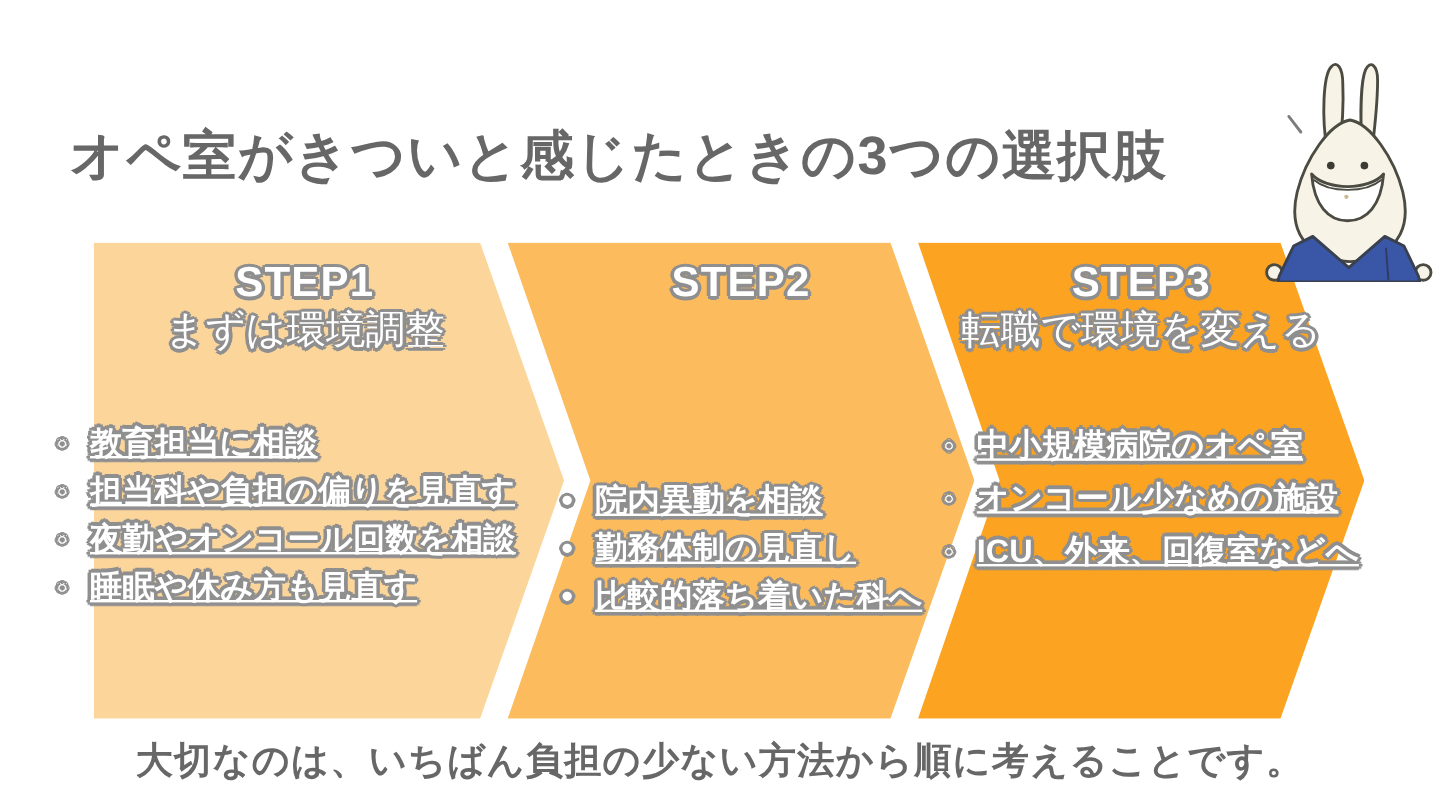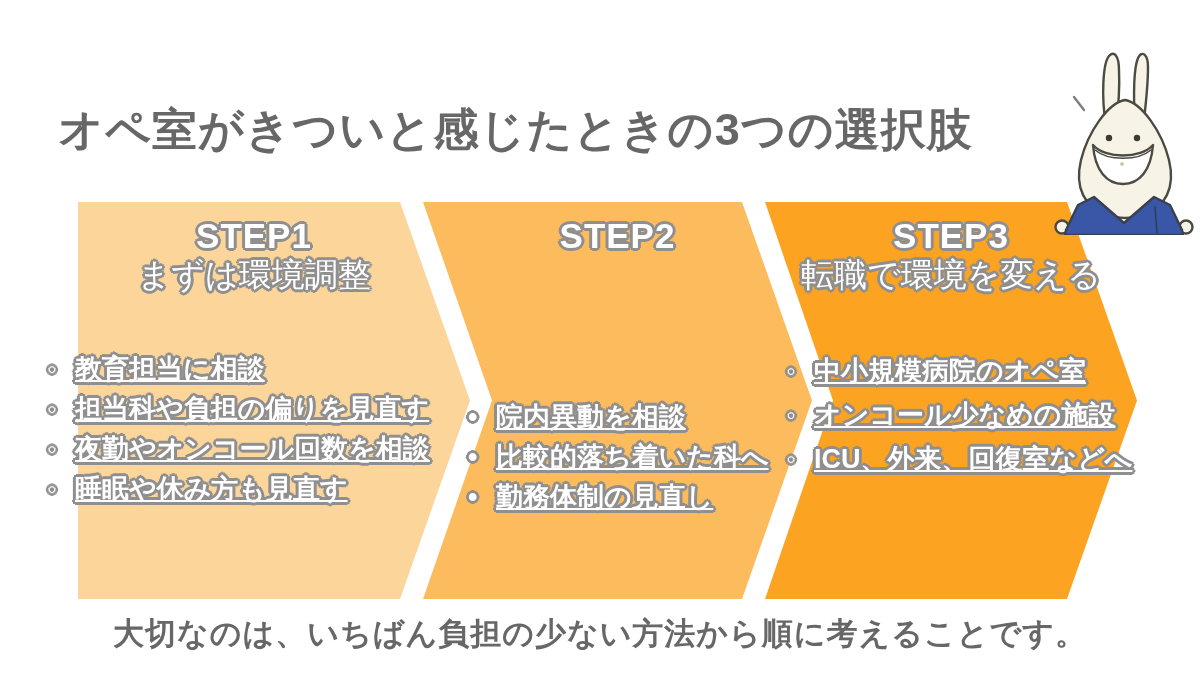--- a/index.html
+++ b/index.html
@@ -85,22 +85,22 @@
 
   <div class="bullets b1">
     <div class="bl outlined"><span class="bm">◦</span><span class="bt">教育担当に相談</span></div>
     <div class="bl outlined"><span class="bm">◦</span><span class="bt">担当科や負担の偏りを見直す</span></div>
     <div class="bl outlined"><span class="bm">◦</span><span class="bt">夜勤やオンコール回数を相談</span></div>
     <div class="bl outlined"><span class="bm">◦</span><span class="bt">睡眠や休み方も見直す</span></div>
   </div>
 
   <div class="bullets b2">
     <div class="bl outlined"><span class="bm">•</span><span class="bt">院内異動を相談</span></div>
+    <div class="bl outlined"><span class="bm">•</span><span class="bt">勤務体制の見直し</span></div>
     <div class="bl outlined"><span class="bm">•</span><span class="bt">比較的落ち着いた科へ</span></div>
-    <div class="bl outlined"><span class="bm">•</span><span class="bt">勤務体制の見直し</span></div>
   </div>
 
   <div class="bullets b3">
     <div class="bl outlined"><span class="bm">◦</span><span class="bt">中小規模病院のオペ室</span></div>
     <div class="bl outlined"><span class="bm">◦</span><span class="bt">オンコール少なめの施設</span></div>
     <div class="bl outlined"><span class="bm">◦</span><span class="bt">ICU、外来、回復室などへ</span></div>
   </div>
 
   <div class="footer">大切なのは、いちばん負担の少ない方法から順に考えることです。</div>
 

